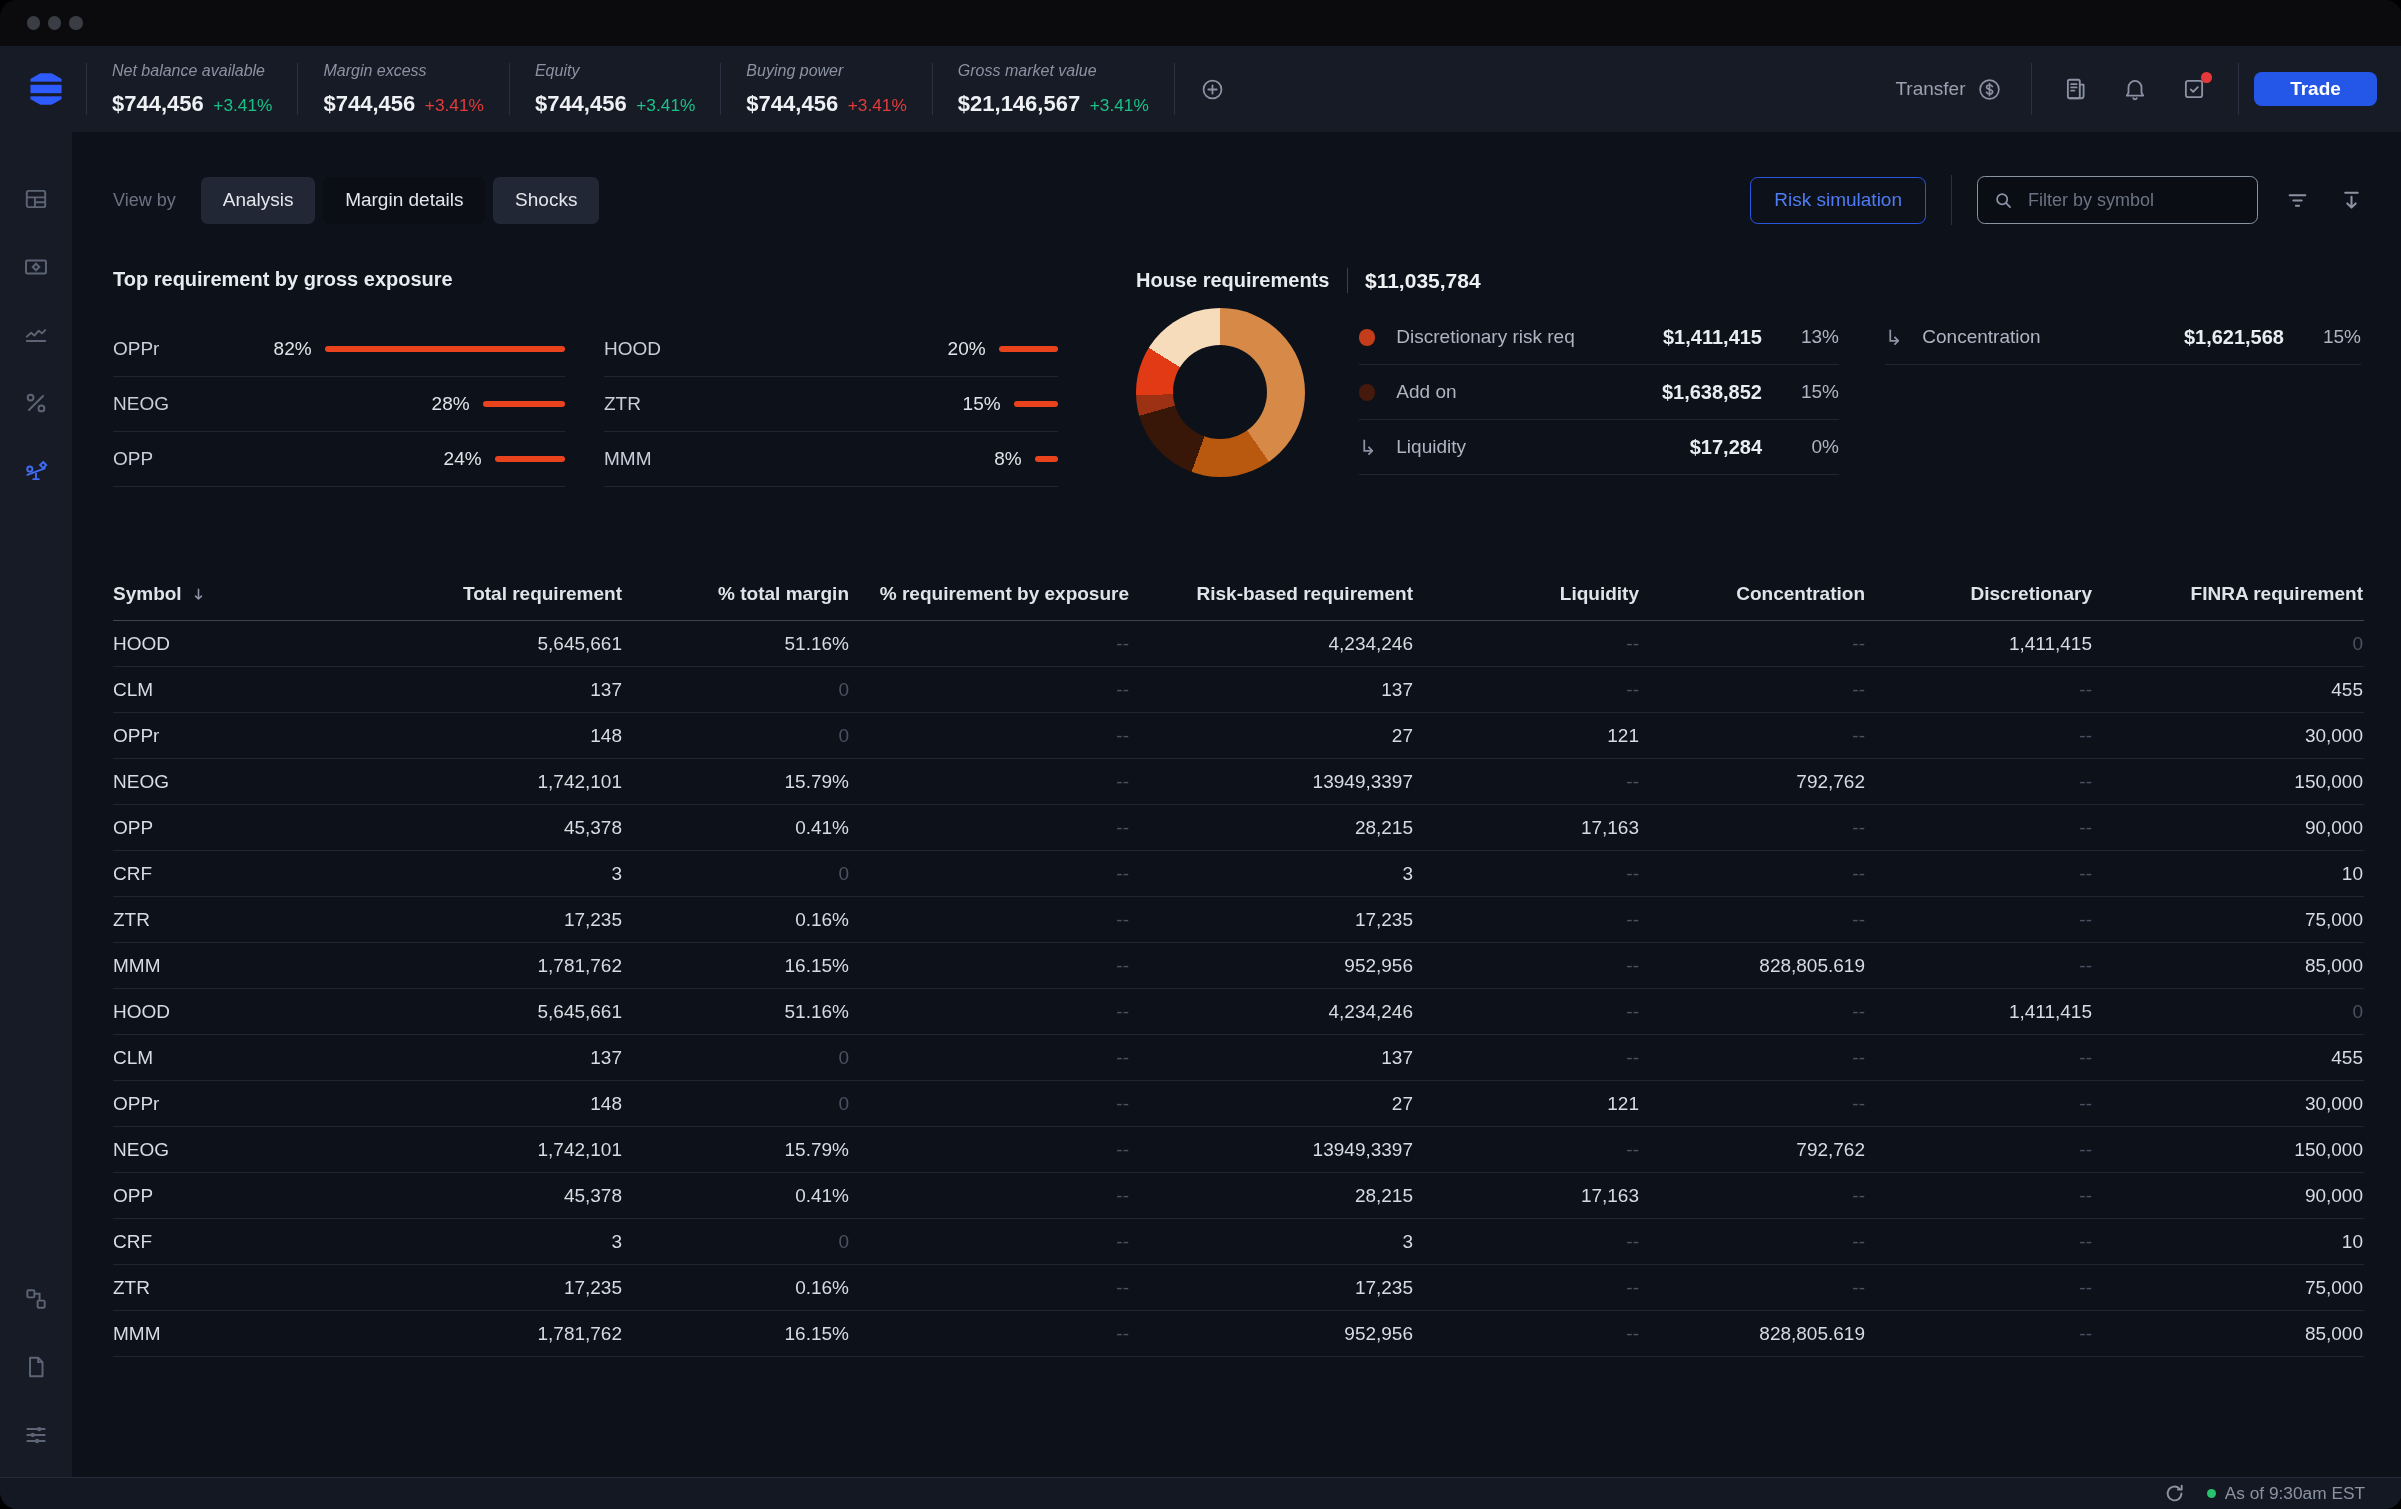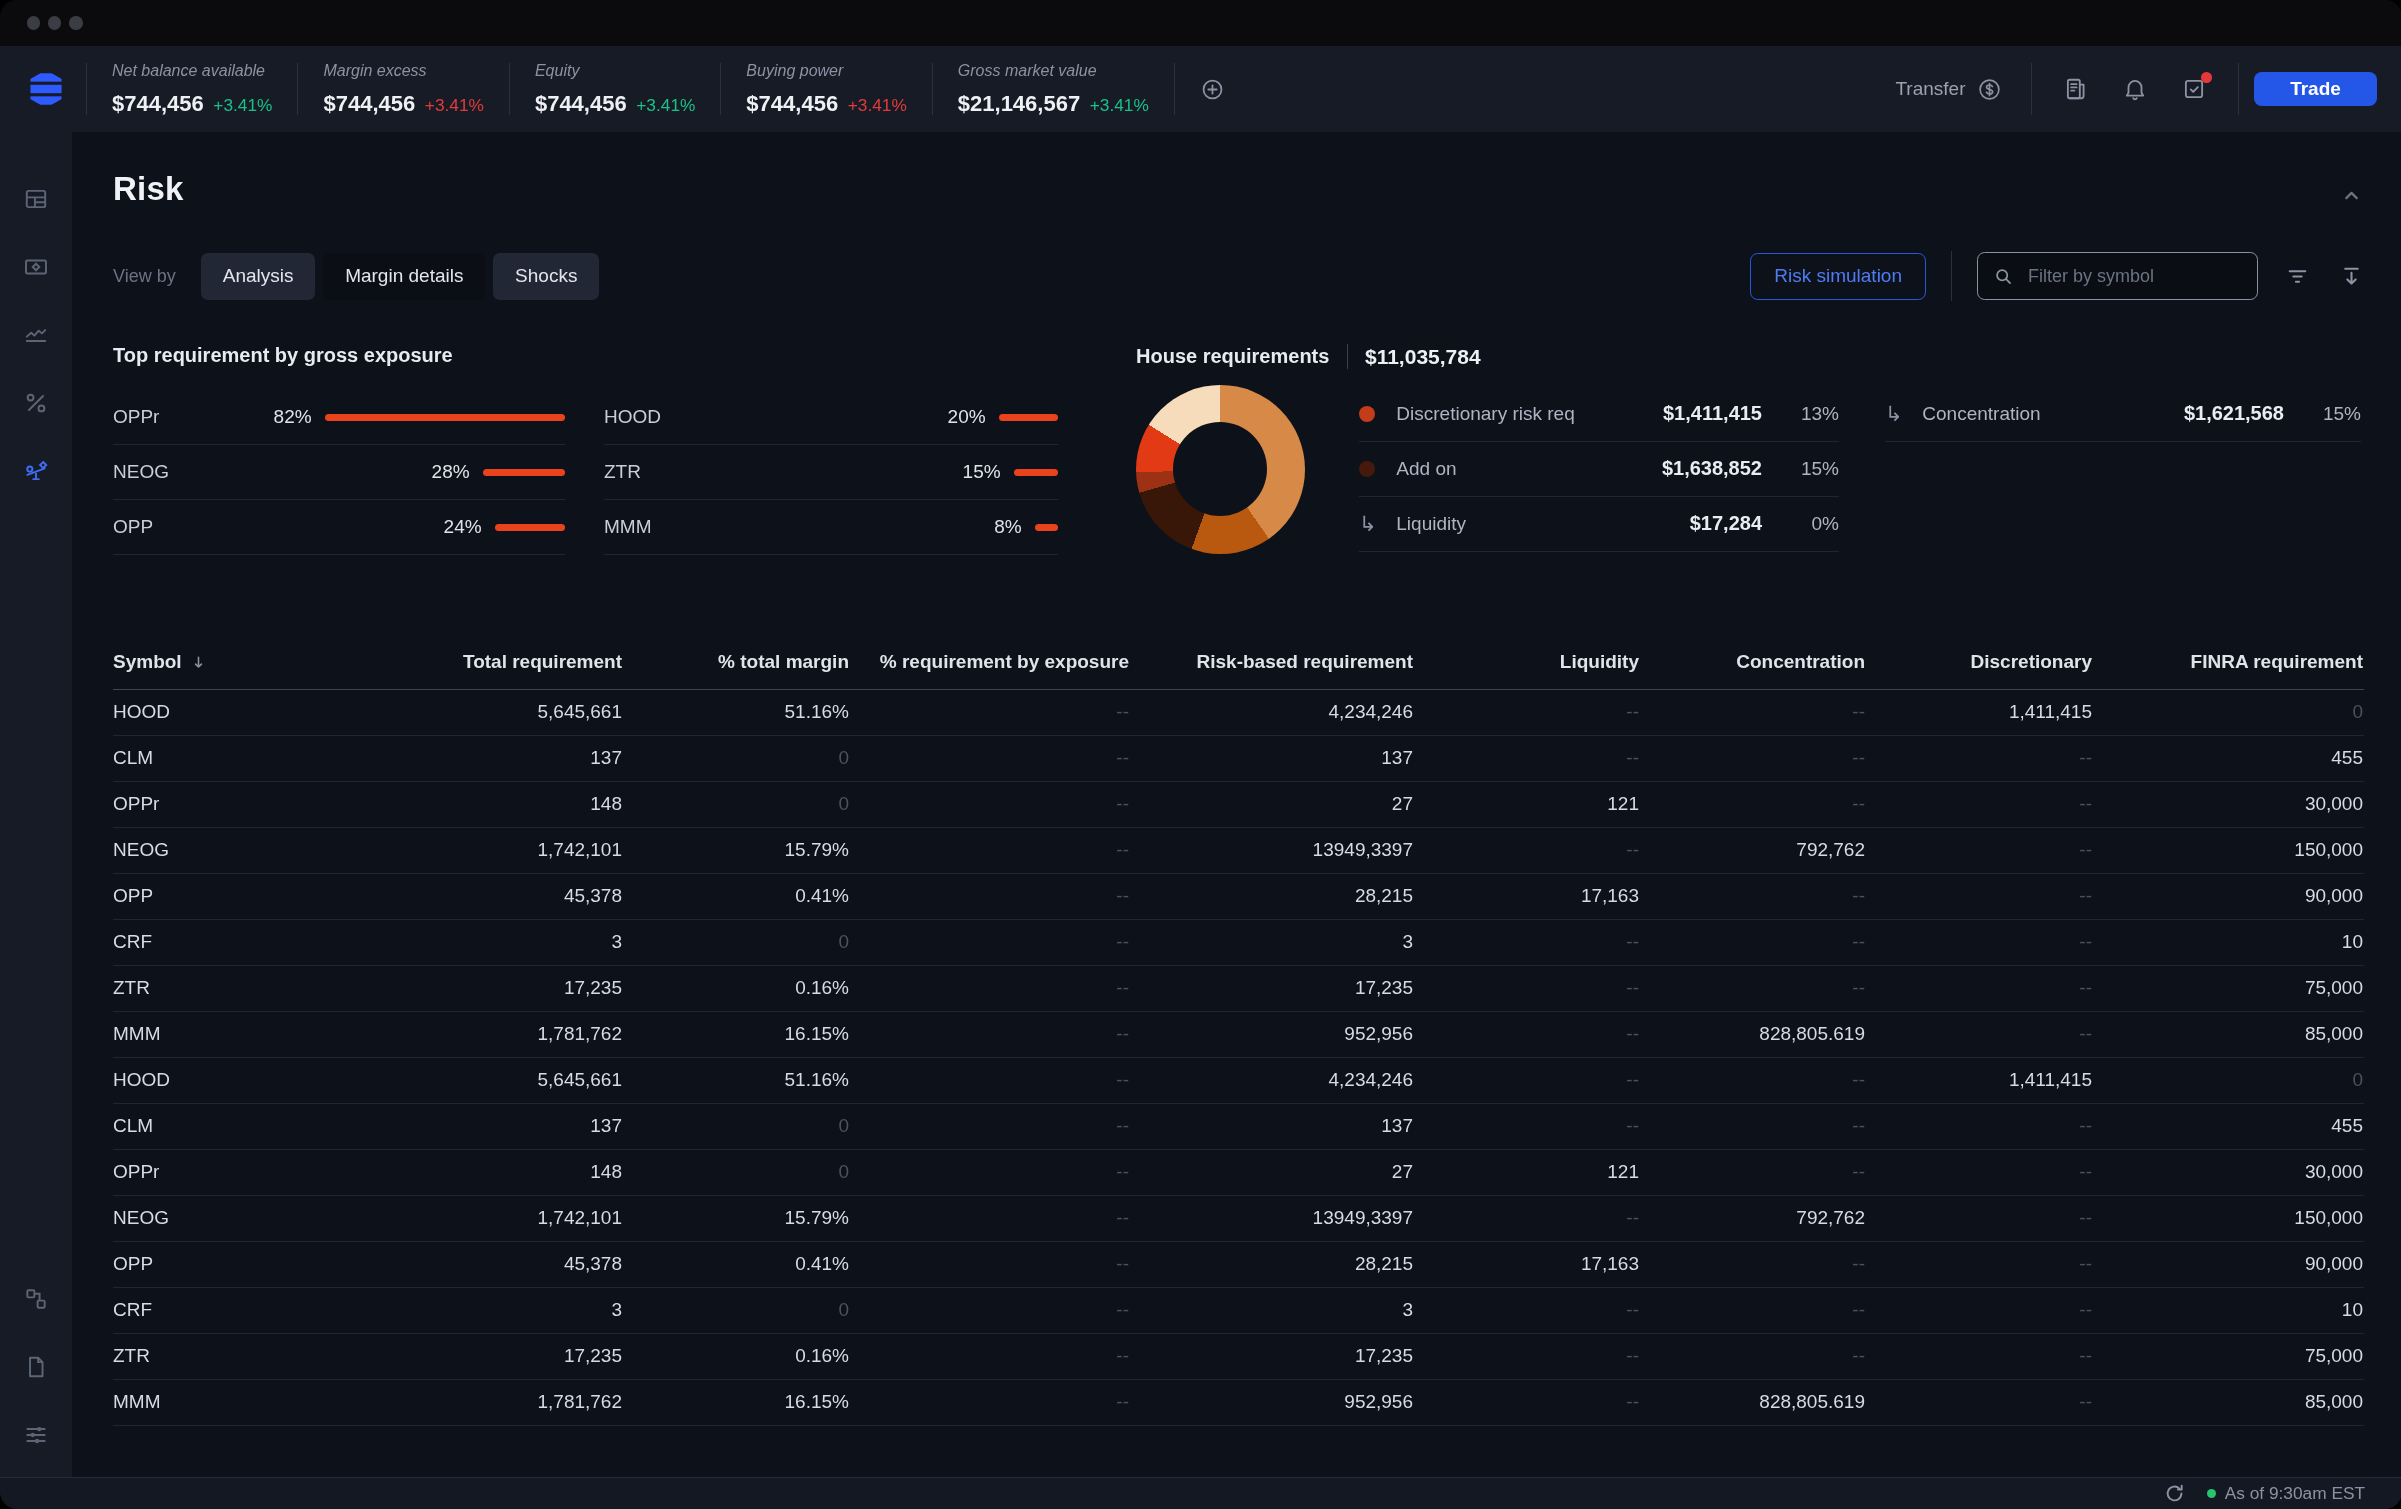--- a/index.html
+++ b/index.html
@@ -44,21 +44,21 @@
   .risk-sim{font-family:inherit;font-size:19px;color:#4f7bf3;background:transparent;border:1.4px solid #2b57e0;border-radius:7.7px;padding:11.5px 23px;cursor:pointer;white-space:nowrap;}
   .ctl-div{width:1px;height:50px;background:#2a3040;margin:0 25px;}
   .search{display:flex;align-items:center;gap:11.5px;width:281px;height:48px;border:1.4px solid #8b93a1;border-radius:7.7px;background:#0a0d13;padding:0 15.4px;}
   .search input{flex:1;background:transparent;border:none;outline:none;color:#dfe3ea;font-size:18px;font-family:inherit;min-width:0;}
   .search input::placeholder{color:#6b7383;}
   .tail-icons{display:flex;align-items:center;gap:29px;margin-left:27px;}
   
   .charts{display:flex;margin-top:42px;}
   .sec-title{font-size:20px;font-weight:bold;color:#e7eaf0;}
   .exposure{width:946px;flex:none;}
-  .exposure .sec-title{display:block;margin-bottom:23px;}
+  .exposure .sec-title{display:block;margin-bottom:31px;}
   .exp-grid{display:grid;grid-template-columns:452px 454px;column-gap:39px;grid-template-rows:repeat(3,55px);grid-auto-flow:column;}
   .exp-row{display:flex;align-items:center;border-bottom:1px solid #1f2531;}
   .exp-sym{font-size:19px;color:#c9cedb;}
   .exp-pct{margin-left:auto;font-size:19px;color:#dfe3ea;}
   .exp-bar{height:6.7px;border-radius:3.8px;background:#e8431d;margin-left:13.4px;flex:none;}
   .house{margin-left:77px;flex:1;}
   .house-head{display:flex;align-items:center;gap:17.3px;margin-bottom:15.4px;}
   .house-total{font-size:21px;font-weight:bold;color:#eef0f4;}
   .house-hdiv{width:1px;height:25px;background:#3a4150;}
   .house-body{display:flex;align-items:center;}
@@ -252,28 +252,20 @@
           <svg class="side-ic" viewBox="0 0 24 24" fill="none" stroke="#5c6575" stroke-width="1.8" style="color:#5c6575">
             <path d="M4 6.5h16M4 12h16M4 17.5h16" stroke-linecap="round"></path>
             <circle cx="15" cy="6.5" r="2" fill="currentColor" stroke="none"></circle>
             <circle cx="9" cy="12" r="2" fill="currentColor" stroke="none"></circle>
             <circle cx="13" cy="17.5" r="2" fill="currentColor" stroke="none"></circle>
           </svg>
         </button>
       </nav>
 
     <section class="panel">
-      <div class="panel-head">
-        <h1>Risk</h1>
-        <button class="icon-btn" style="margin-top:13.4px;">
-          <svg width="25" height="25" viewBox="0 0 24 24" fill="none" stroke="#6b7383" stroke-width="2.2">
-            <path d="M7 14.5l5-5 5 5" stroke-linecap="round" stroke-linejoin="round"></path>
-          </svg>
-        </button>
-      </div>
 
       <div class="controls">
         <span class="viewby">View by</span>
         <div class="tabs" id="tabs">
             <button class="tab">Analysis</button>
             <button class="tab selected">Margin details</button>
             <button class="tab">Shocks</button>
           </div>
         <div class="spacer"></div>
         <button class="risk-sim">Risk simulation</button>

